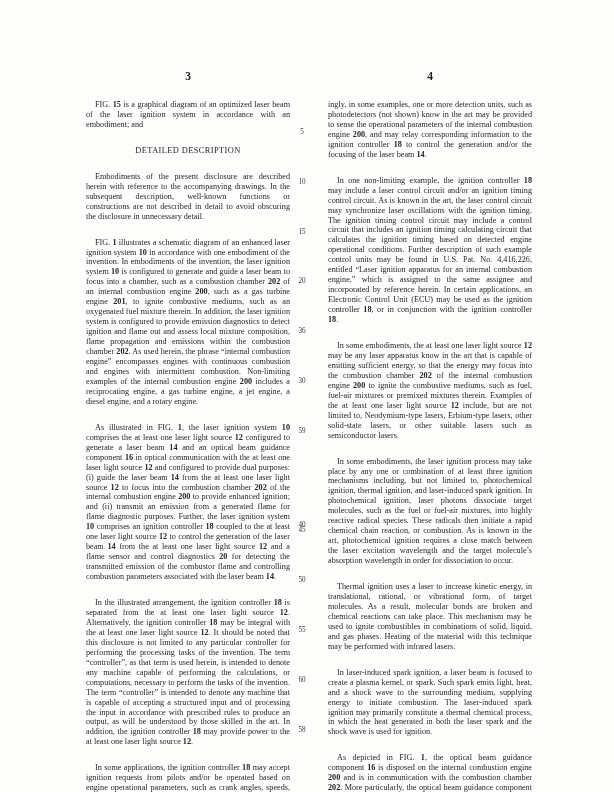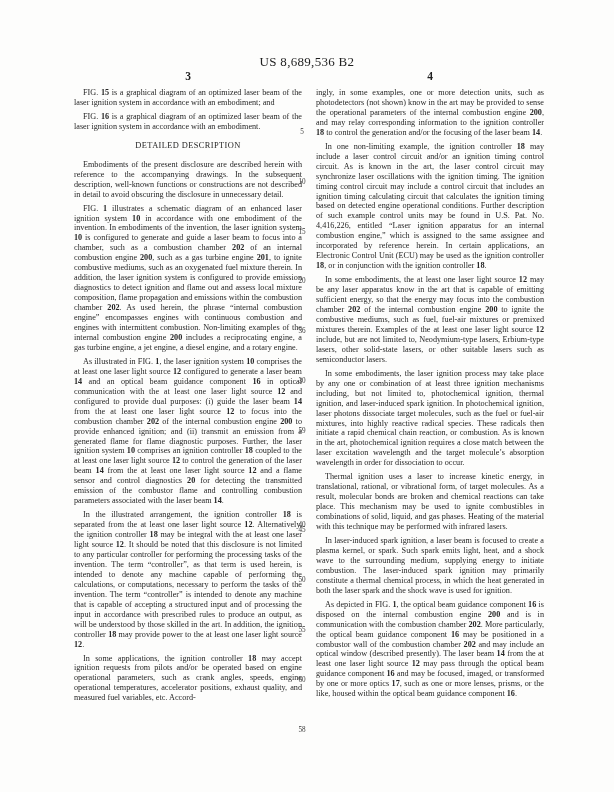--- a/index.html
+++ b/index.html
@@ -32,21 +32,21 @@
     width:236px;
     font-size:8.2px;
     line-height:9.95px;
     text-align:justify;
     text-justify:inter-word;
     color:#262626;
   }
   .column.left  { left:70px; }
   .column.right { left:312px; }
   .column p.para {
-    margin:4px;
+    margin:16px;
     text-indent:9px;
   }
   .column p.para.noindent { text-indent:0; }
   .column h2.heading {
     margin:9px 0 9px 0;
     font-size:8.4px;
     font-weight:normal;
     letter-spacing:0.4px;
     text-align:center;
     text-indent:0;
@@ -59,29 +59,27 @@
     text-align:center;
     font-size:7.2px;
     color:#3a3a3a;
     line-height:10px;
   }
 </style>
 </head>
 <body>
 
 <div class="page">
-  <div class="patent-number">US 8,689,536 B2</div>
 
   <div class="col-number left">3</div>
 
   <div class="col-number right">4</div>
 
   <div class="column left">
       <p class="para">FIG. <b>15</b> is a graphical diagram of an optimized laser beam of the laser ignition system in accordance with an embodiment; and</p>
-      <p class="para">FIG. <b>16</b> is a graphical diagram of an optimized laser beam of the laser ignition system in accordance with an embodiment.</p>
       <h2 class="heading">DETAILED DESCRIPTION</h2>
       <p class="para">Embodiments of the present disclosure are described herein with reference to the accompanying drawings. In the subsequent description, well-known functions or constructions are not described in detail to avoid obscuring the disclosure in unnecessary detail.</p>
       <p class="para">FIG. <b>1</b> illustrates a schematic diagram of an enhanced laser ignition system <b>10</b> in accordance with one embodiment of the invention. In embodiments of the invention, the laser ignition system <b>10</b> is configured to generate and guide a laser beam to focus into a chamber, such as a combustion chamber <b>202</b> of an internal combustion engine <b>200</b>, such as a gas turbine engine <b>201</b>, to ignite combustive mediums, such as an oxygenated fuel mixture therein. In addition, the laser ignition system is configured to provide emission diagnostics to detect ignition and flame out and assess local mixture composition, flame propagation and emissions within the combustion chamber <b>202</b>. As used herein, the phrase “internal combustion engine” encompasses engines with continuous combustion and engines with intermittent combustion. Non-limiting examples of the internal combustion engine <b>200</b> includes a reciprocating engine, a gas turbine engine, a jet engine, a diesel engine, and a rotary engine.</p>
       <p class="para">As illustrated in FIG. <b>1</b>, the laser ignition system <b>10</b> comprises the at least one laser light source <b>12</b> configured to generate a laser beam <b>14</b> and an optical beam guidance component <b>16</b> in optical communication with the at least one laser light source <b>12</b> and configured to provide dual purposes: (i) guide the laser beam <b>14</b> from the at least one laser light source <b>12</b> to focus into the combustion chamber <b>202</b> of the internal combustion engine <b>200</b> to provide enhanced ignition; and (ii) transmit an emission from a generated flame for flame diagnostic purposes. Further, the laser ignition system <b>10</b> comprises an ignition controller <b>18</b> coupled to the at least one laser light source <b>12</b> to control the generation of the laser beam <b>14</b> from the at least one laser light source <b>12</b> and a flame sensor and control diagnostics <b>20</b> for detecting the transmitted emission of the combustor flame and controlling combustion parameters associated with the laser beam <b>14</b>.</p>
       <p class="para">In the illustrated arrangement, the ignition controller <b>18</b> is separated from the at least one laser light source <b>12</b>. Alternatively, the ignition controller <b>18</b> may be integral with the at least one laser light source <b>12</b>. It should be noted that this disclosure is not limited to any particular controller for performing the processing tasks of the invention. The term “controller”, as that term is used herein, is intended to denote any machine capable of performing the calculations, or computations, necessary to perform the tasks of the invention. The term “controller” is intended to denote any machine that is capable of accepting a structured input and of processing the input in accordance with prescribed rules to produce an output, as will be understood by those skilled in the art. In addition, the ignition controller <b>18</b> may provide power to the at least one laser light source <b>12</b>.</p>
       <p class="para">In some applications, the ignition controller <b>18</b> may accept ignition requests from pilots and/or be operated based on engine operational parameters, such as crank angles, speeds, engine operational temperatures, accelerator positions, exhaust quality, and measured fuel variables, etc. Accord-</p>
     </div>
 
   <div class="column right">
       <p class="para noindent">ingly, in some examples, one or more detection units, such as photodetectors (not shown) know in the art may be provided to sense the operational parameters of the internal combustion engine <b>200</b>, and may relay corresponding information to the ignition controller <b>18</b> to control the generation and/or the focusing of the laser beam <b>14</b>.</p>

